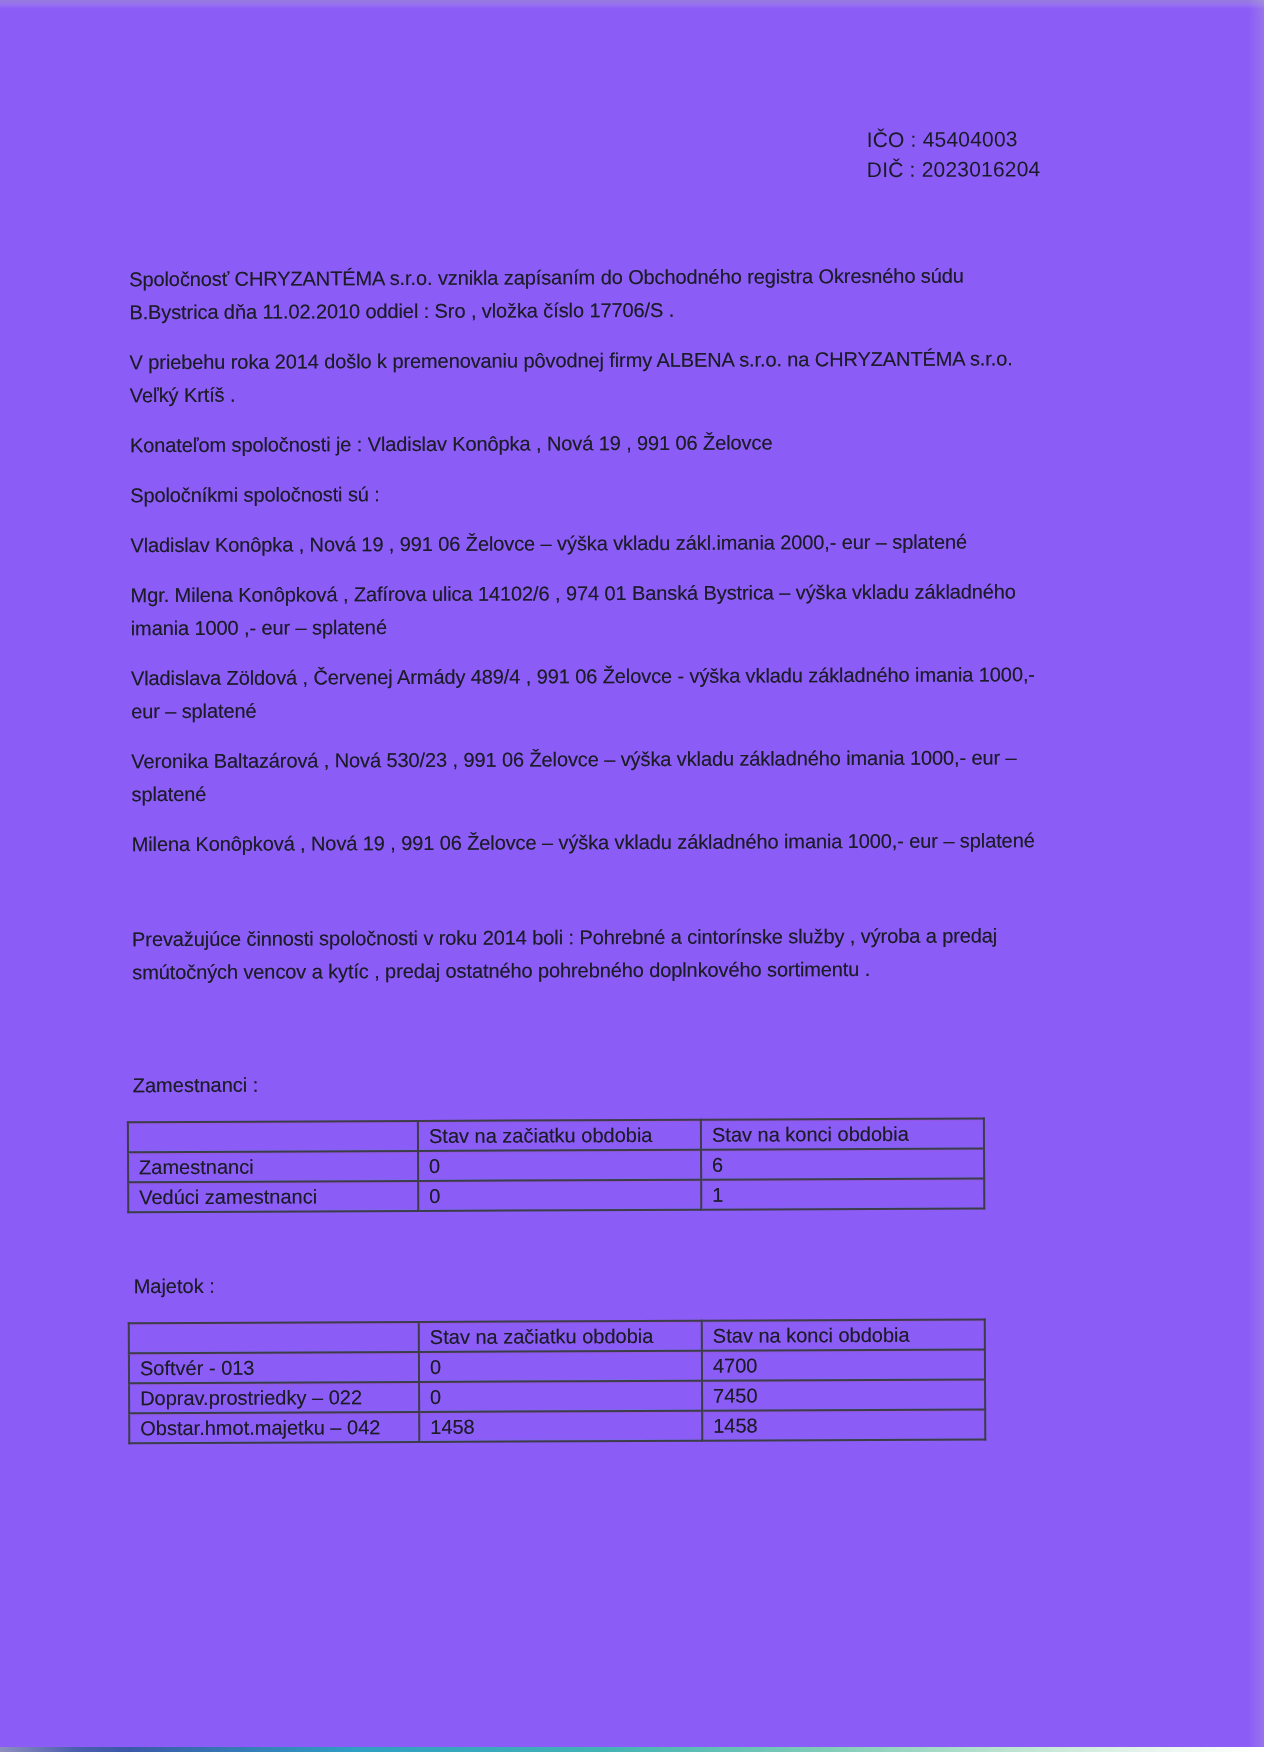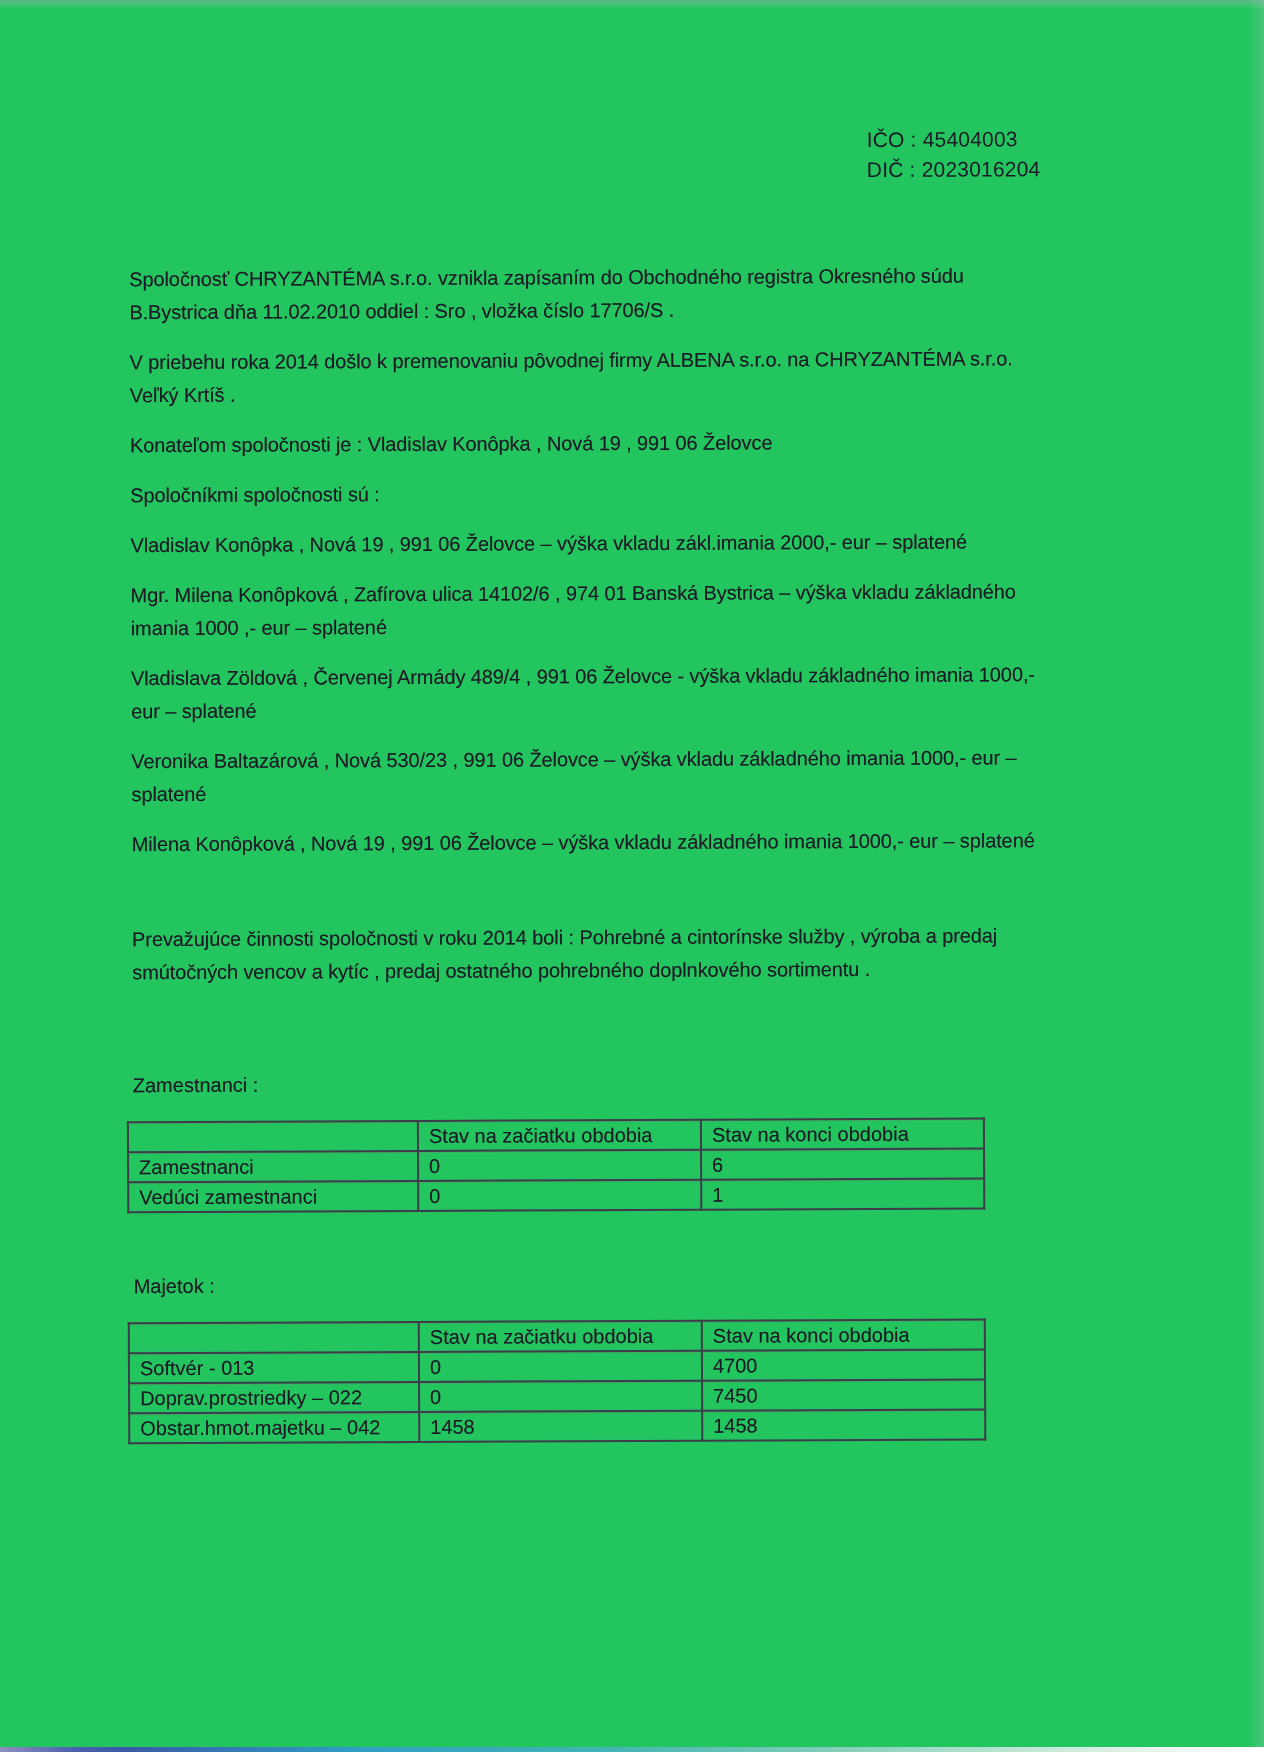--- a/index.html
+++ b/index.html
@@ -11,21 +11,21 @@
     width: 1264px;
     height: 1752px;
     position: relative;
     overflow: hidden;
     font-family: "Liberation Sans", "DejaVu Sans", sans-serif;
     color: #1c1c26;
   }
   .page {
     position: absolute;
     inset: 0;
-    background: #22c55e;
+    background: #8b5cf6;
   }
   
   .scan-top {
     position: absolute;
     top: 0; left: 0; right: 0;
     height: 9px;
     background: linear-gradient(to bottom, rgba(165,165,190,0.45), rgba(210,210,225,0.15) 60%, rgba(255,255,255,0));
   }
   .scan-bottom {
     position: absolute;

